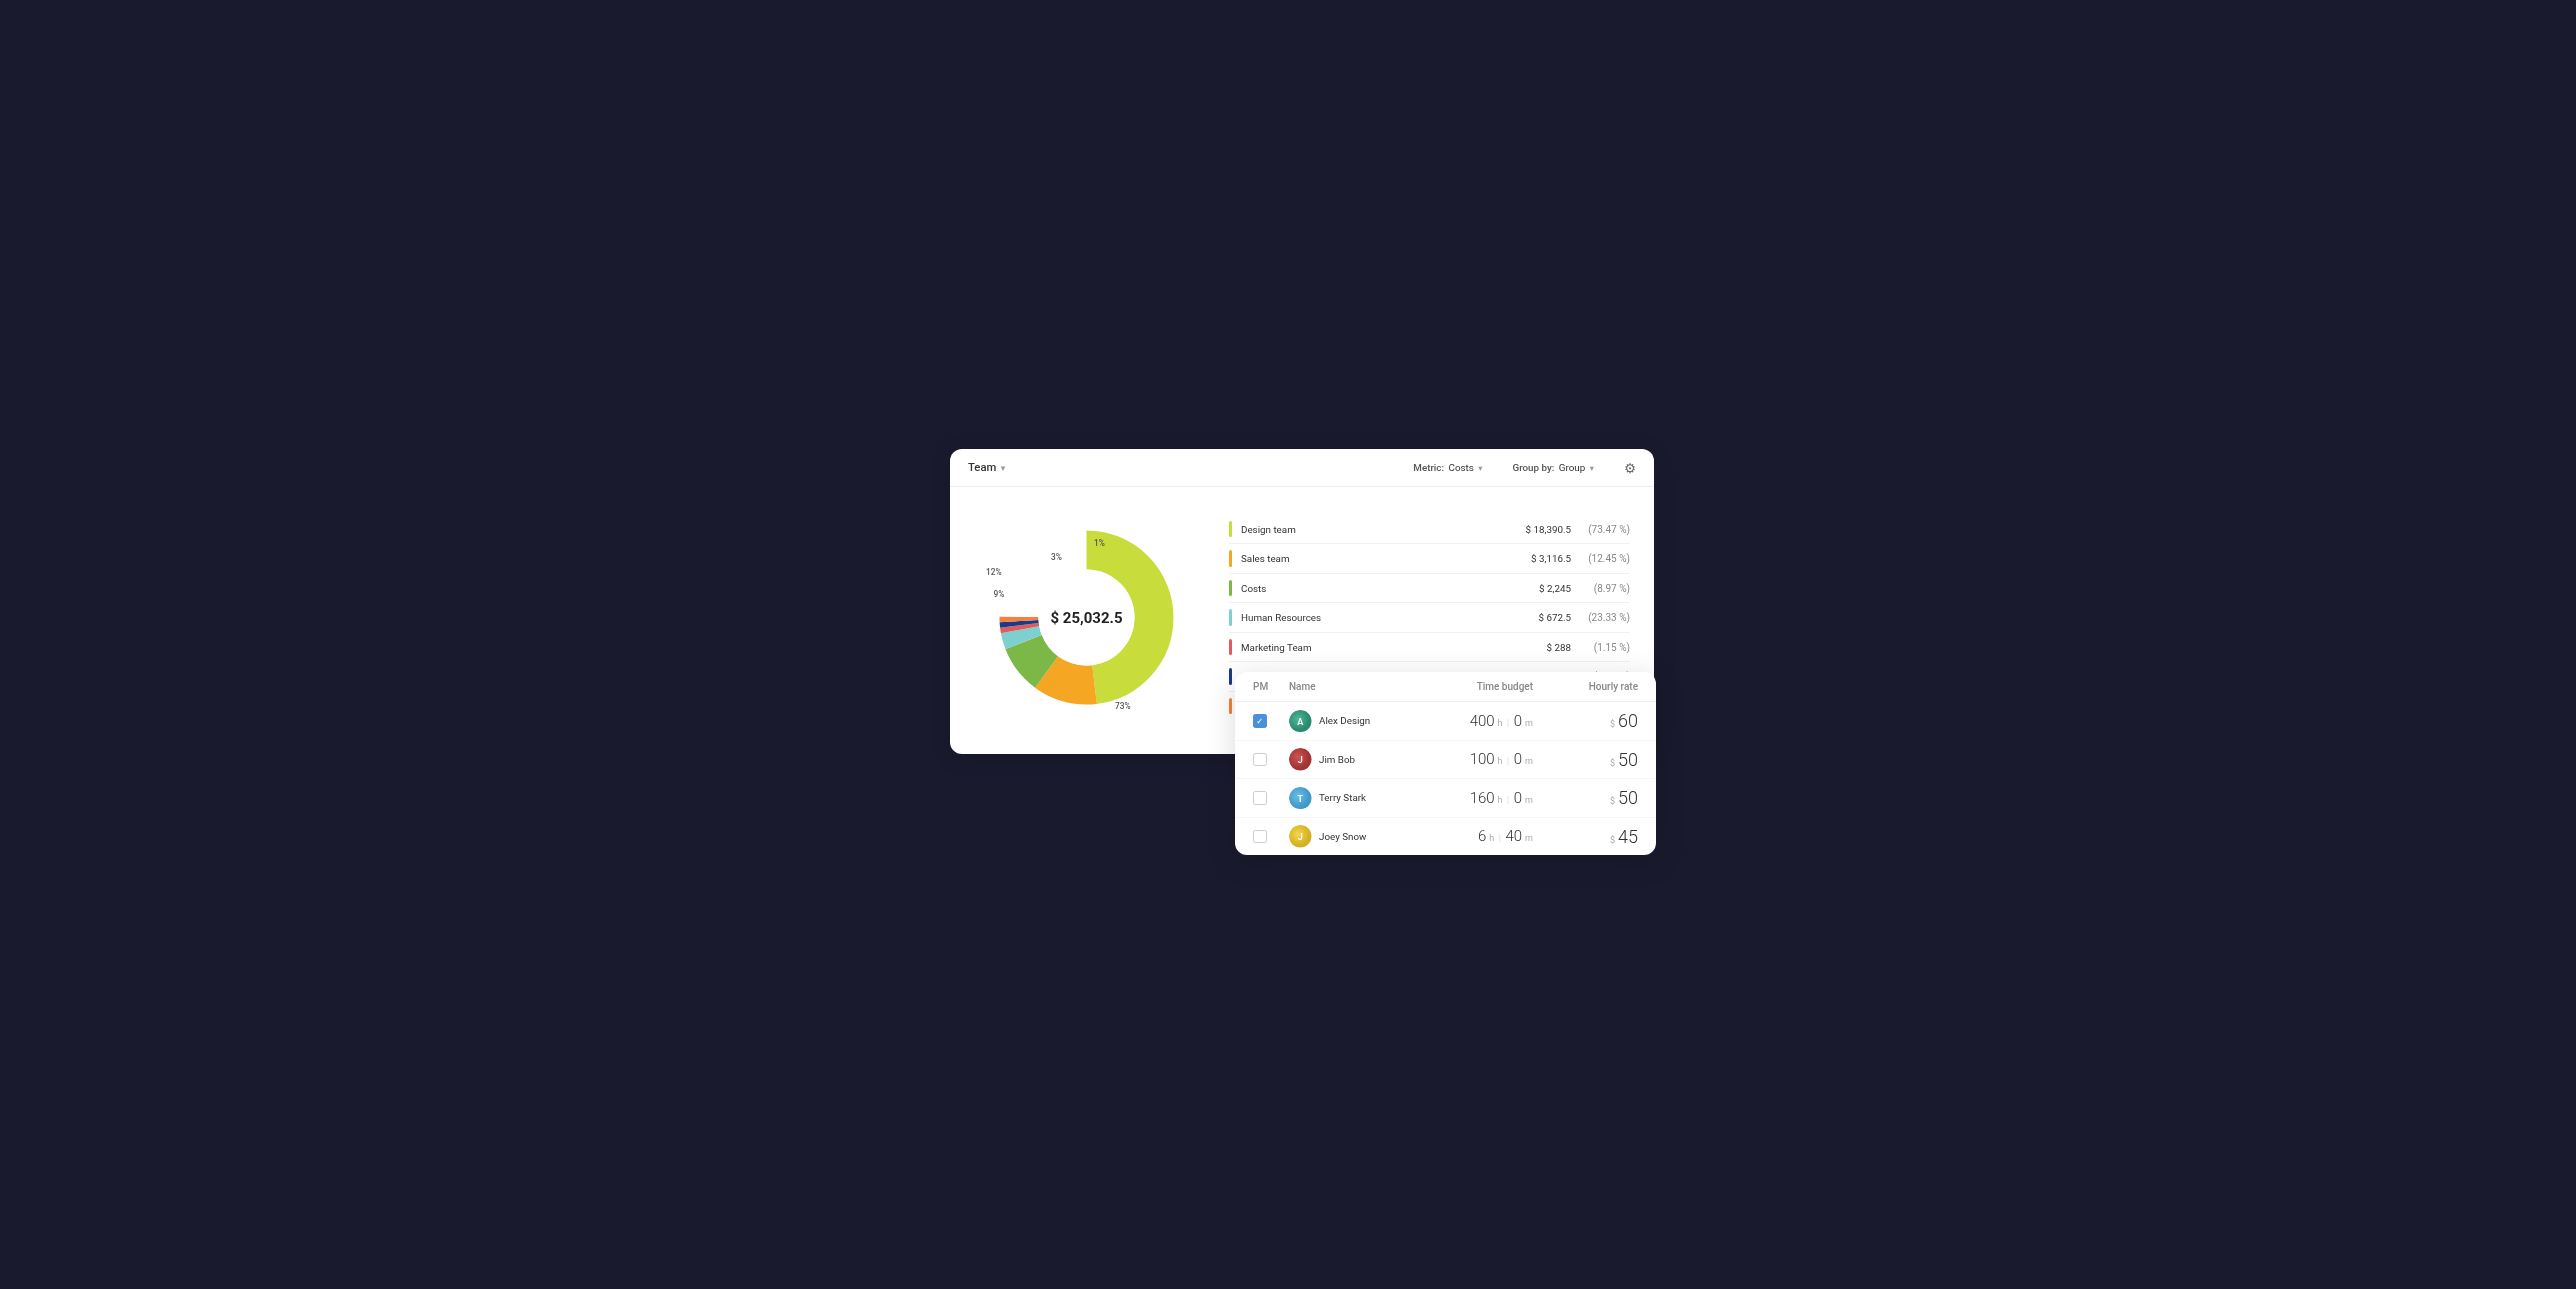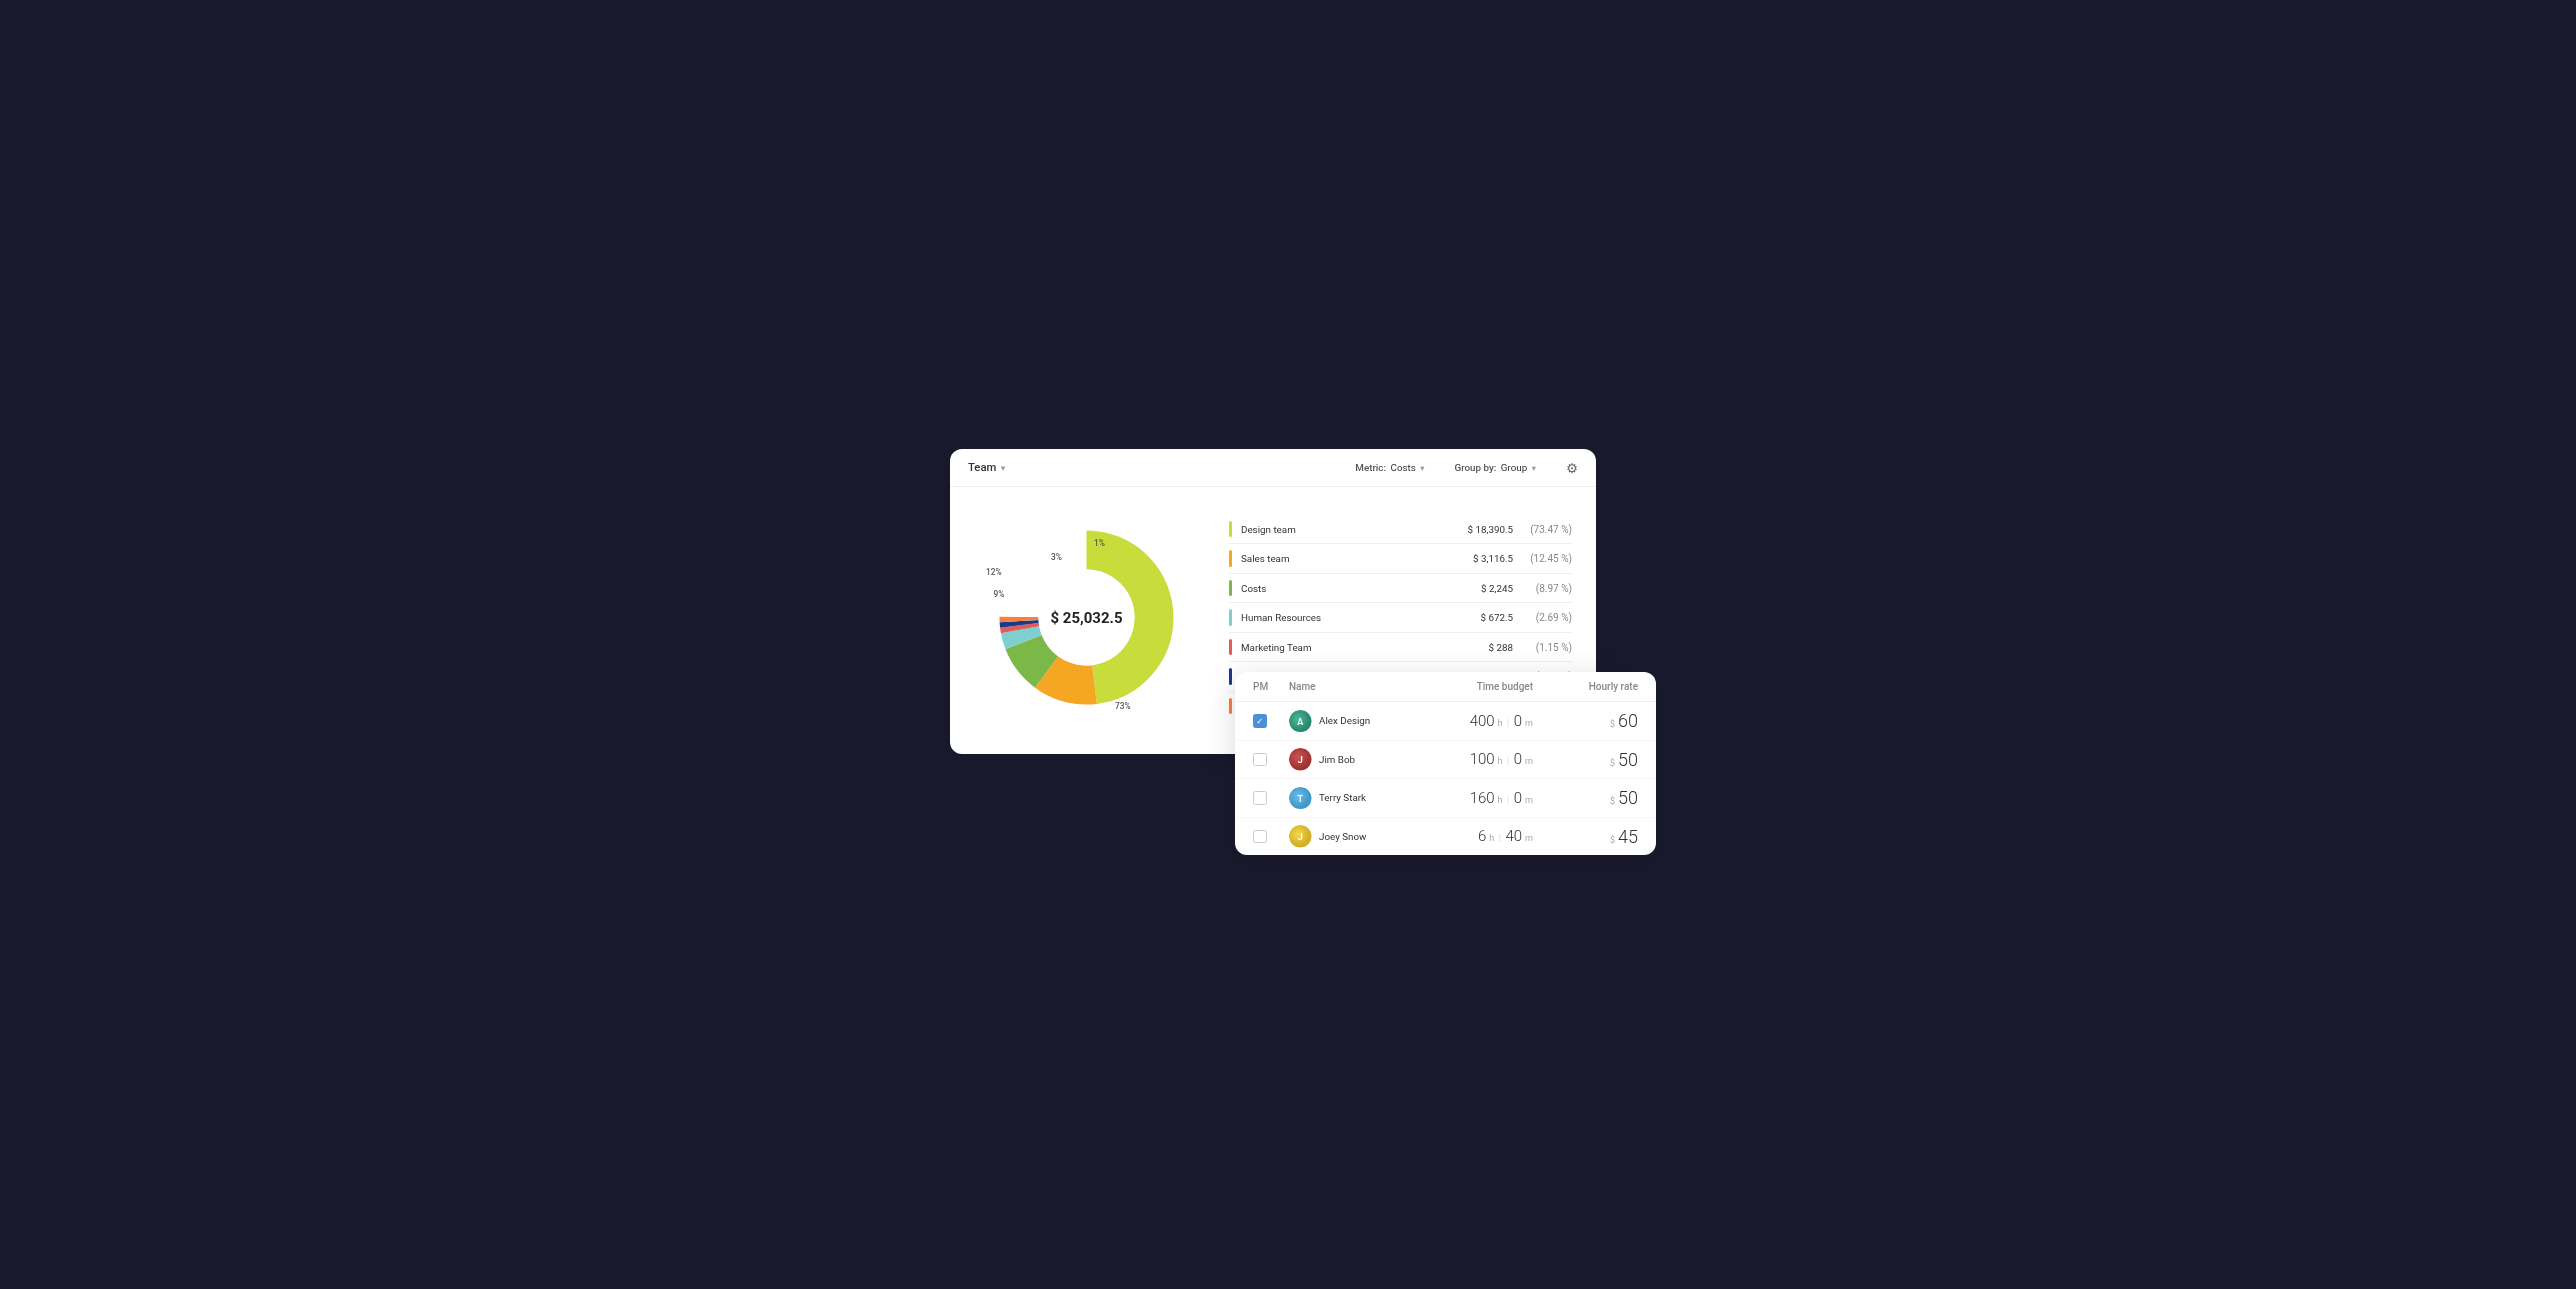--- a/index.html
+++ b/index.html
@@ -14,21 +14,21 @@
     .scene {
       position: relative;
       width: 676px;
       height: 391px;
     }
 
     
     .chart-card {
       position: absolute;
       top: 0; left: 0;
-      width: 646px;
+      width: 704px;
       background: #fff;
       border-radius: 12px;
       box-shadow: 0 3px 22.5px rgba(0,0,0,0.12);
       padding: 0;
       overflow: visible;
     }
 
     
     .chart-header {
       display: flex;
@@ -344,21 +344,21 @@
           <div class="legend-item">
     <div class="legend-color" style="background:#7cb848"></div>
     <span class="legend-name">Costs</span>
     <span class="legend-value">$ 2,245</span>
     <span class="legend-pct">(8.97 %)</span>
   </div>
           <div class="legend-item">
     <div class="legend-color" style="background:#7ecfcf"></div>
     <span class="legend-name">Human Resources</span>
     <span class="legend-value">$ 672.5</span>
-    <span class="legend-pct">(2.69 %)</span>
+    <span class="legend-pct">(23.33 %)</span>
   </div>
           <div class="legend-item">
     <div class="legend-color" style="background:#e05c5c"></div>
     <span class="legend-name">Marketing Team</span>
     <span class="legend-value">$ 288</span>
     <span class="legend-pct">(1.15 %)</span>
   </div>
           <div class="legend-item">
     <div class="legend-color" style="background:#1a3a8a"></div>
     <span class="legend-name">Dev team</span>

